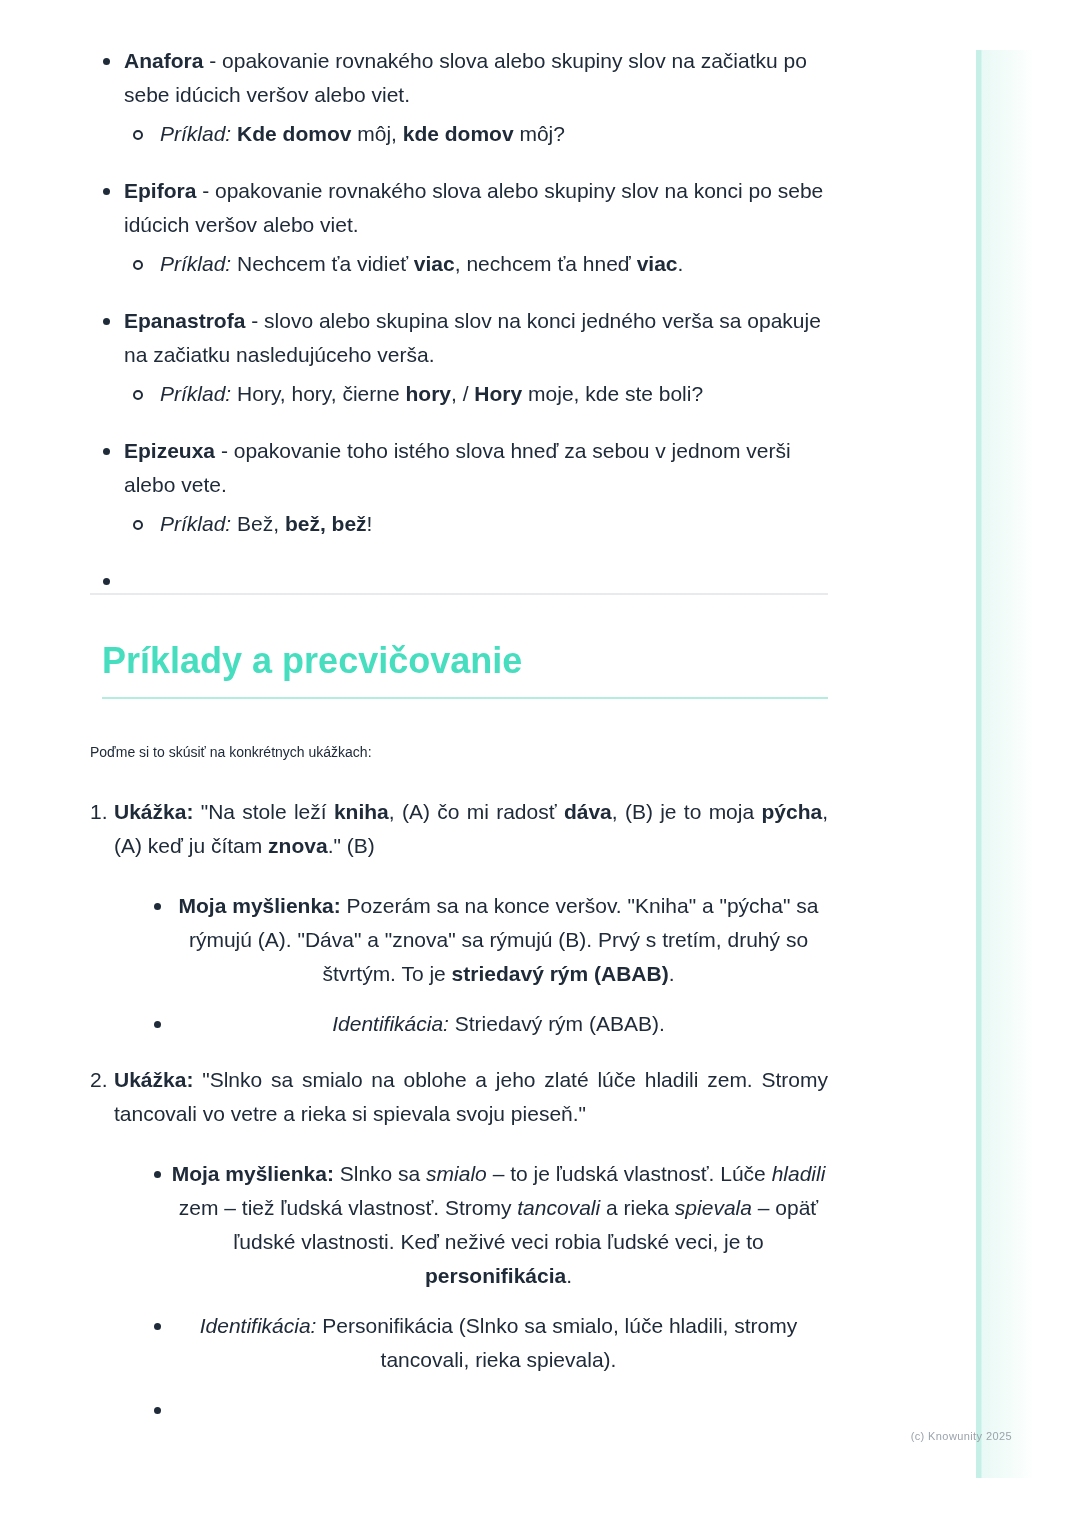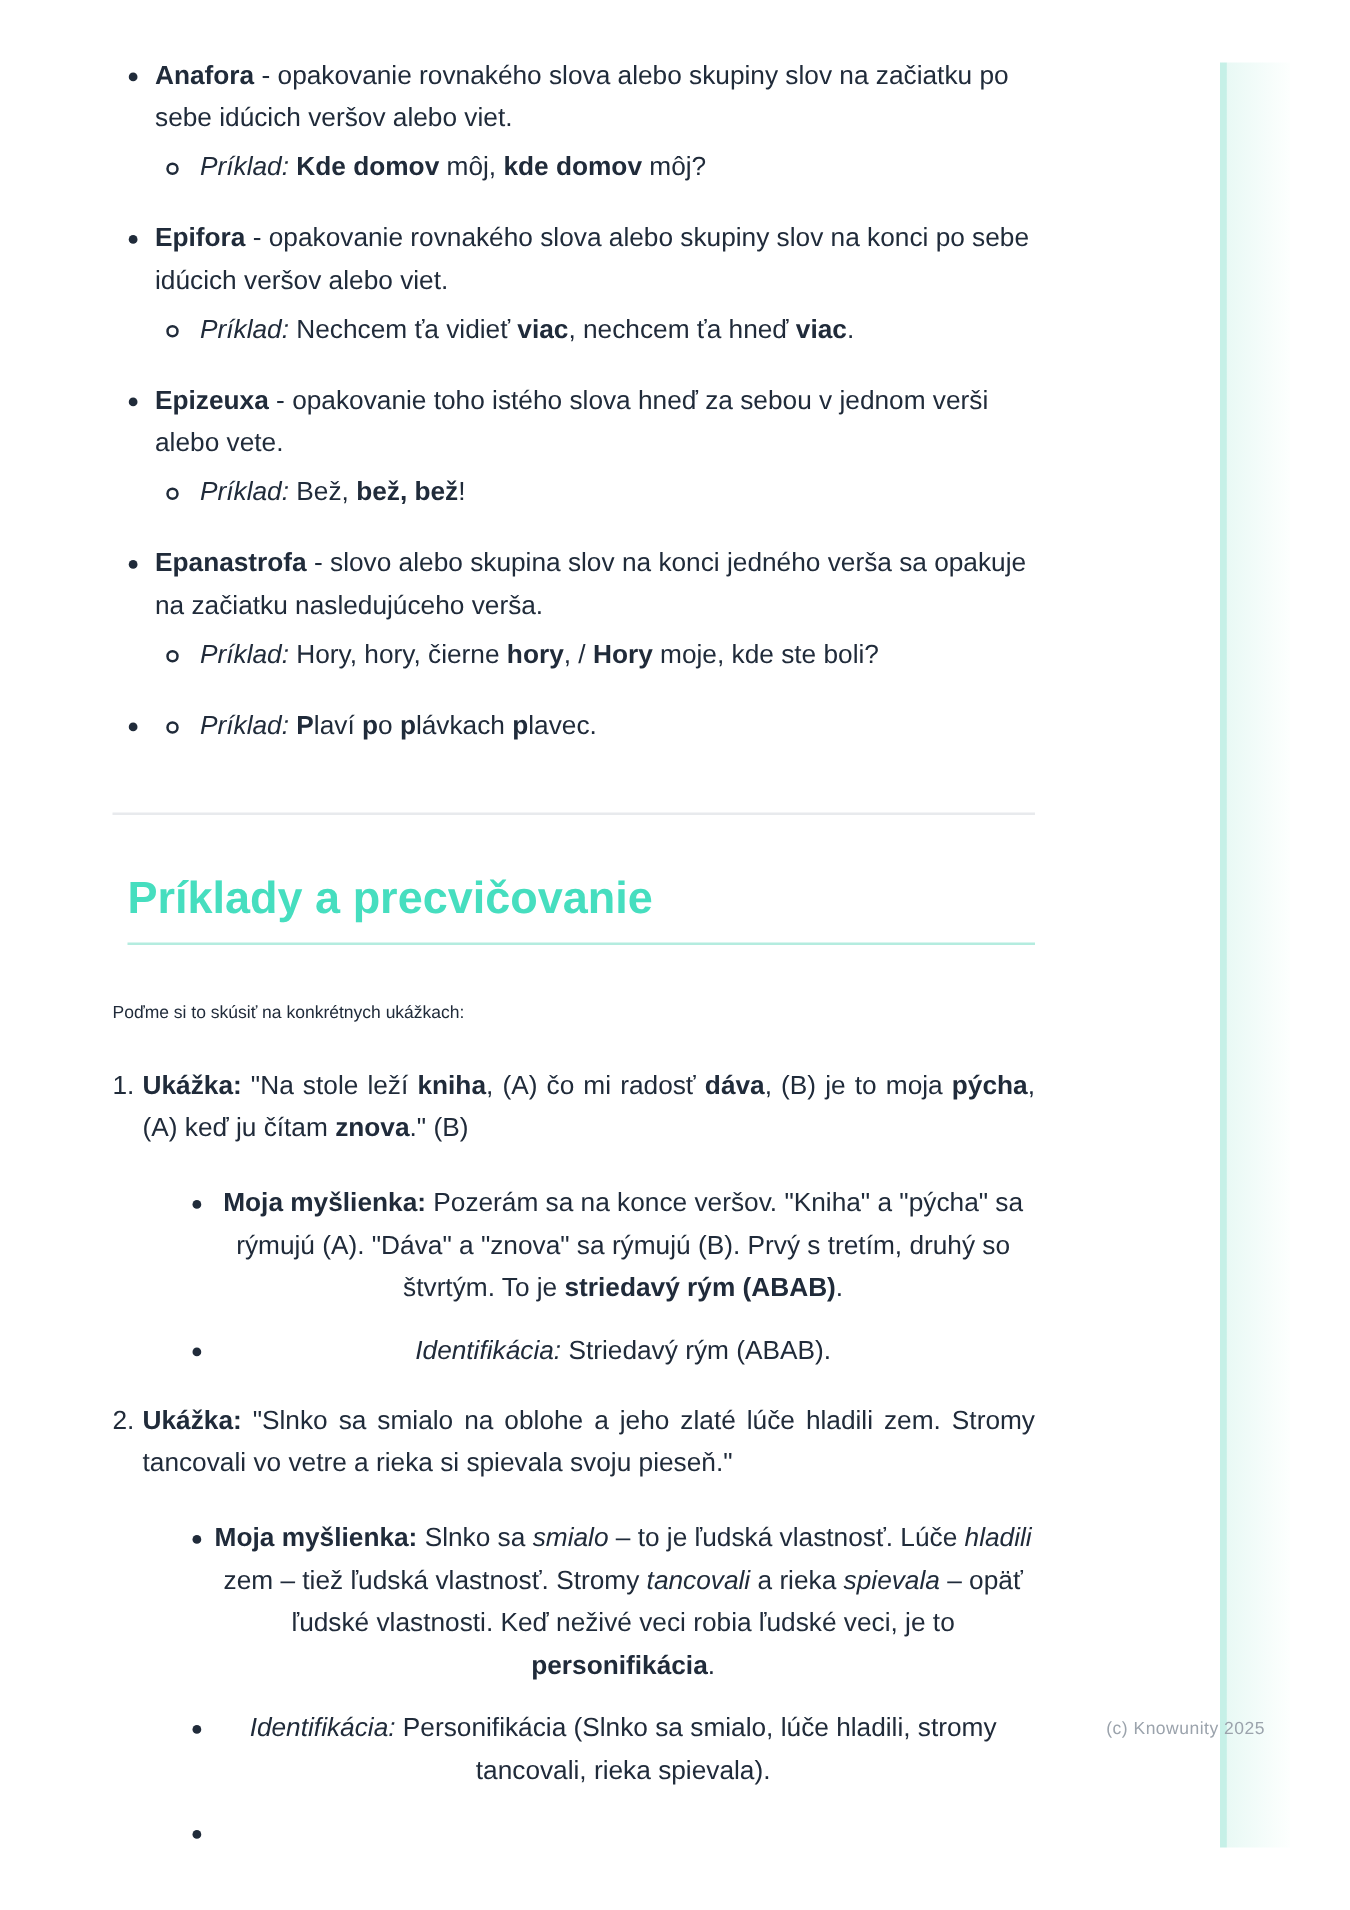--- a/index.html
+++ b/index.html
@@ -63,22 +63,22 @@
   .note { position: relative; padding-left: 55px; margin-bottom: 16px; }
   .note::before {
     content: ""; position: absolute; left: 40px; top: 14px;
     width: 7px; height: 7px; border-radius: 50%; background: #202b3a;
   }
 
   .b { font-weight: 700; }
   .i { font-style: italic; }
 
   .footer {
-    position: absolute; top: 1374px; right: 68px;
-    font-size: 14px; letter-spacing: 0.4px; color: #9ba3ac;
+    position: absolute; top: 1430px; right: 68px;
+    font-size: 11px; letter-spacing: 0.4px; color: #9ba3ac;
     z-index: 2;
   }
 </style>
 </head>
 <body>
 
 <div class="page">
   <div class="accent-bar"></div>
 
   <main class="content">
@@ -86,29 +86,28 @@
     <ul class="devices">
       <li class="device">
         <div class="def"><span class="b">Anafora</span><span> - opakovanie rovnakého slova alebo skupiny slov na začiatku po sebe idúcich veršov alebo viet.</span></div>
         <div class="sub"><span class="i">Príklad:</span><span> </span><span class="b">Kde domov</span><span> môj, </span><span class="b">kde domov</span><span> môj?</span></div>
       </li>
       <li class="device">
         <div class="def"><span class="b">Epifora</span><span> - opakovanie rovnakého slova alebo skupiny slov na konci po sebe idúcich veršov alebo viet.</span></div>
         <div class="sub"><span class="i">Príklad:</span><span> Nechcem ťa vidieť </span><span class="b">viac</span><span>, nechcem ťa hneď </span><span class="b">viac</span><span>.</span></div>
       </li>
       <li class="device">
+        <div class="def"><span class="b">Epanastrofa</span><span> - slovo alebo skupina slov na konci jedného verša sa opakuje na začiatku nasledujúceho verša.</span></div>
+        <div class="sub"><span class="i">Príklad:</span><span> Hory, hory, čierne </span><span class="b">hory</span><span>, / </span><span class="b">Hory</span><span> moje, kde ste boli?</span></div>
+      </li>
+      <li class="device">
         <div class="def"><span class="b">Epizeuxa</span><span> - opakovanie toho istého slova hneď za sebou v jednom verši alebo vete.</span></div>
         <div class="sub"><span class="i">Príklad:</span><span> Bež, </span><span class="b">bež, bež</span><span>!</span></div>
       </li>
       <li class="device">
-        <div class="def"><span class="b">Epanastrofa</span><span> - slovo alebo skupina slov na konci jedného verša sa opakuje na začiatku nasledujúceho verša.</span></div>
-        <div class="sub"><span class="i">Príklad:</span><span> Hory, hory, čierne </span><span class="b">hory</span><span>, / </span><span class="b">Hory</span><span> moje, kde ste boli?</span></div>
-      </li>
-      <li class="device">
-        <div class="sub"><span class="i">Príklad:</span><span> </span><span class="b">P</span><span>laví </span><span class="b">p</span><span>o </span><span class="b">p</span><span>lávkach </span><span class="b">p</span><span>lavec.</span></div>
       </li>
     </ul>
 
     <hr class="divider">
 
     <h2 class="heading">Príklady a precvičovanie</h2>
 
     <p class="intro">Poďme si to skúsiť na konkrétnych ukážkach:</p>
 
     <ol class="exercises">

